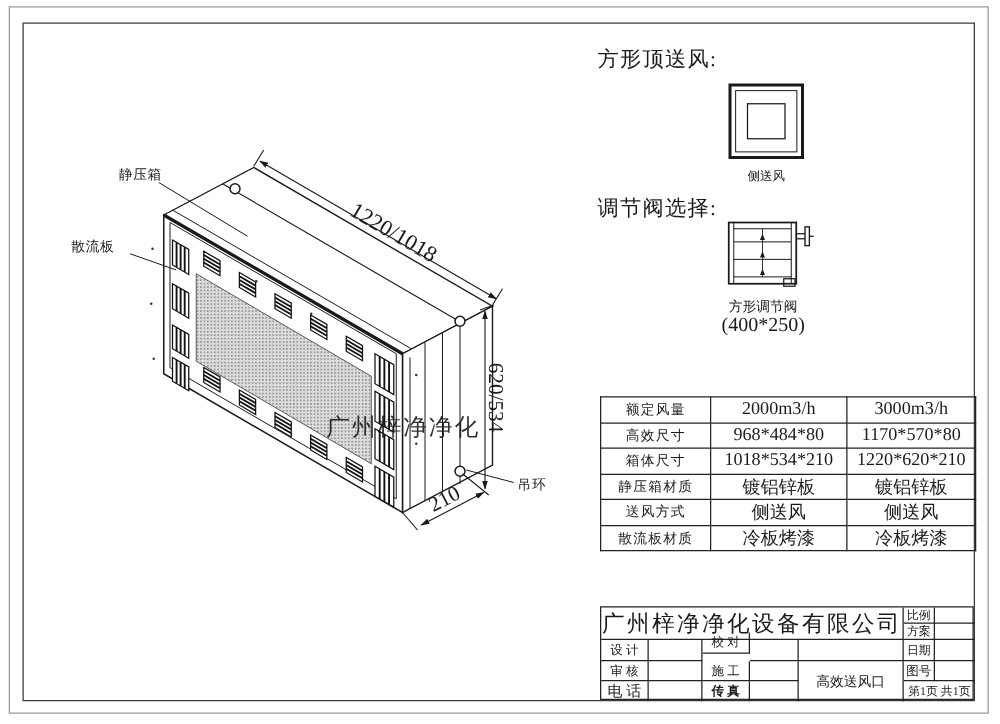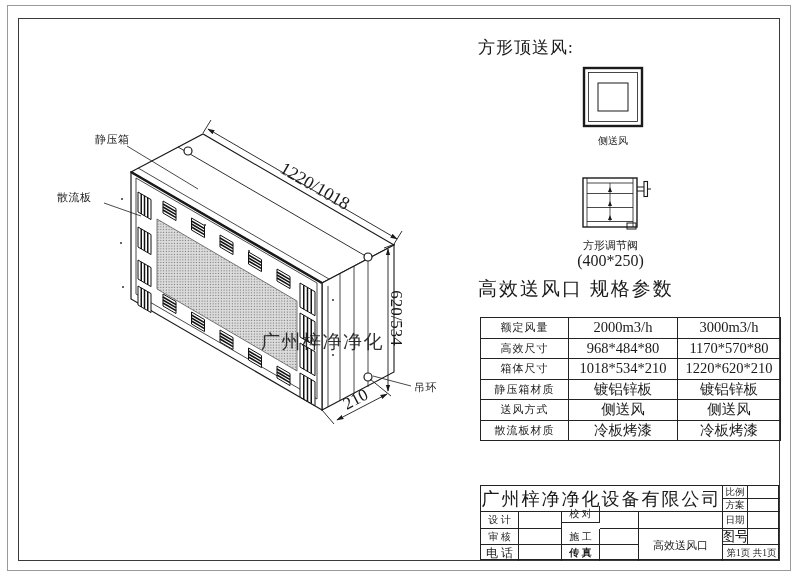--- a/index.html
+++ b/index.html
@@ -217,24 +217,24 @@
         <rect x="61" y="3.5" width="3.5" height="15" stroke-width="1.1"></rect>
         <line x1="64.5" y1="11" x2="68" y2="11" stroke-width="1"></line>
       </g>
       <rect x="44" y="45" width="9" height="6" stroke-width="1"></rect>
     </g>
   </svg>
 
   <div class="hd" style="left:478px;top:36px;">方形顶送风:</div>
   <div class="cap" style="left:584px;top:134px;width:58px;">侧送风</div>
 
+  <div class="hd" style="left:478px;top:155px;">调节阀选择:</div>
   <div class="cap" style="left:568px;top:238px;width:85px;font-size:11px;">方形调节阀</div>
   <div class="cap" style="left:568px;top:252px;width:85px;font-size:16px;">(400*250)</div>
 
-  <div id="spec-head">高效送风口 规格参数</div>
 
   <table class="spec">
     <colgroup>
         <col style="width:88px">
         <col style="width:109px">
         <col style="width:103px">
       </colgroup>
     <tbody>
       <tr>
         <td class="lbl">额定风量</td>
@@ -280,21 +280,21 @@
       <div class="tb-cell" style="left: 81px; top: 20px; width: 38px; height: 17px; font-size: 10px; border-right: 1px solid rgb(34, 34, 34); border-bottom: 1px solid rgb(34, 34, 34);">校 对</div>
       <div class="tb-cell" style="left: 119px; top: 26px; width: 39px; height: 17px; border-right: 1px solid rgb(34, 34, 34); border-bottom: 1px solid rgb(34, 34, 34);"></div>
       <div class="tb-cell" style="left: 158px; top: 26px; width: 84px; height: 17px; border-right: 1px solid rgb(34, 34, 34); border-bottom: 1px solid rgb(34, 34, 34);"></div>
       <div class="tb-cell" style="left: 242px; top: 26px; width: 25px; height: 17px; font-size: 9.5px; border-right: 1px solid rgb(34, 34, 34); border-bottom: 1px solid rgb(34, 34, 34);">日期</div>
       <div class="tb-cell" style="left: 267px; top: 26px; width: 32px; height: 17px; border-bottom: 1px solid rgb(34, 34, 34);"></div>
       <div class="tb-cell" style="left: 0px; top: 43px; width: 38px; height: 16px; font-size: 10px; border-right: 1px solid rgb(34, 34, 34); border-bottom: 1px solid rgb(34, 34, 34);">审 核</div>
       <div class="tb-cell" style="left: 38px; top: 43px; width: 43px; height: 16px; border-right: 1px solid rgb(34, 34, 34); border-bottom: 1px solid rgb(34, 34, 34);"></div>
       <div class="tb-cell" style="left: 81px; top: 43px; width: 38px; height: 16px; font-size: 10px; border-right: 1px solid rgb(34, 34, 34); border-bottom: 1px solid rgb(34, 34, 34);">施 工</div>
       <div class="tb-cell" style="left: 119px; top: 43px; width: 39px; height: 16px; border-right: 1px solid rgb(34, 34, 34); border-bottom: 1px solid rgb(34, 34, 34);"></div>
       <div class="tb-cell" style="left: 158px; top: 43px; width: 84px; height: 32px; font-size: 11px; border-right: 1px solid rgb(34, 34, 34);">高效送风口</div>
-      <div class="tb-cell" style="left: 242px; top: 43px; width: 25px; height: 16px; font-size: 14px; border-right: 1px solid rgb(34, 34, 34); border-bottom: 1px solid rgb(34, 34, 34);">图号</div>
+      <div class="tb-cell" style="left: 242px; top: 43px; width: 25px; height: 16px; font-size: 10px; border-right: 1px solid rgb(34, 34, 34); border-bottom: 1px solid rgb(34, 34, 34);">图号</div>
       <div class="tb-cell" style="left: 267px; top: 43px; width: 32px; height: 16px; border-bottom: 1px solid rgb(34, 34, 34);"></div>
       <div class="tb-cell" style="left: 0px; top: 59px; width: 38px; height: 16px; font-size: 12px; border-right: 1px solid rgb(34, 34, 34);">电 话</div>
       <div class="tb-cell" style="left: 38px; top: 59px; width: 43px; height: 16px; border-right: 1px solid rgb(34, 34, 34);"></div>
       <div class="tb-cell" style="left: 81px; top: 59px; width: 38px; height: 16px; font-size: 10px; border-right: 1px solid rgb(34, 34, 34); font-weight: bold;">传 真</div>
       <div class="tb-cell" style="left: 119px; top: 59px; width: 39px; height: 16px; border-right: 1px solid rgb(34, 34, 34);"></div>
       <div class="tb-cell" style="left: 242px; top: 59px; width: 57px; height: 16px; font-size: 9.5px;">第1页 共1页</div>
     </div>
 </div>
 
 </body></html>

